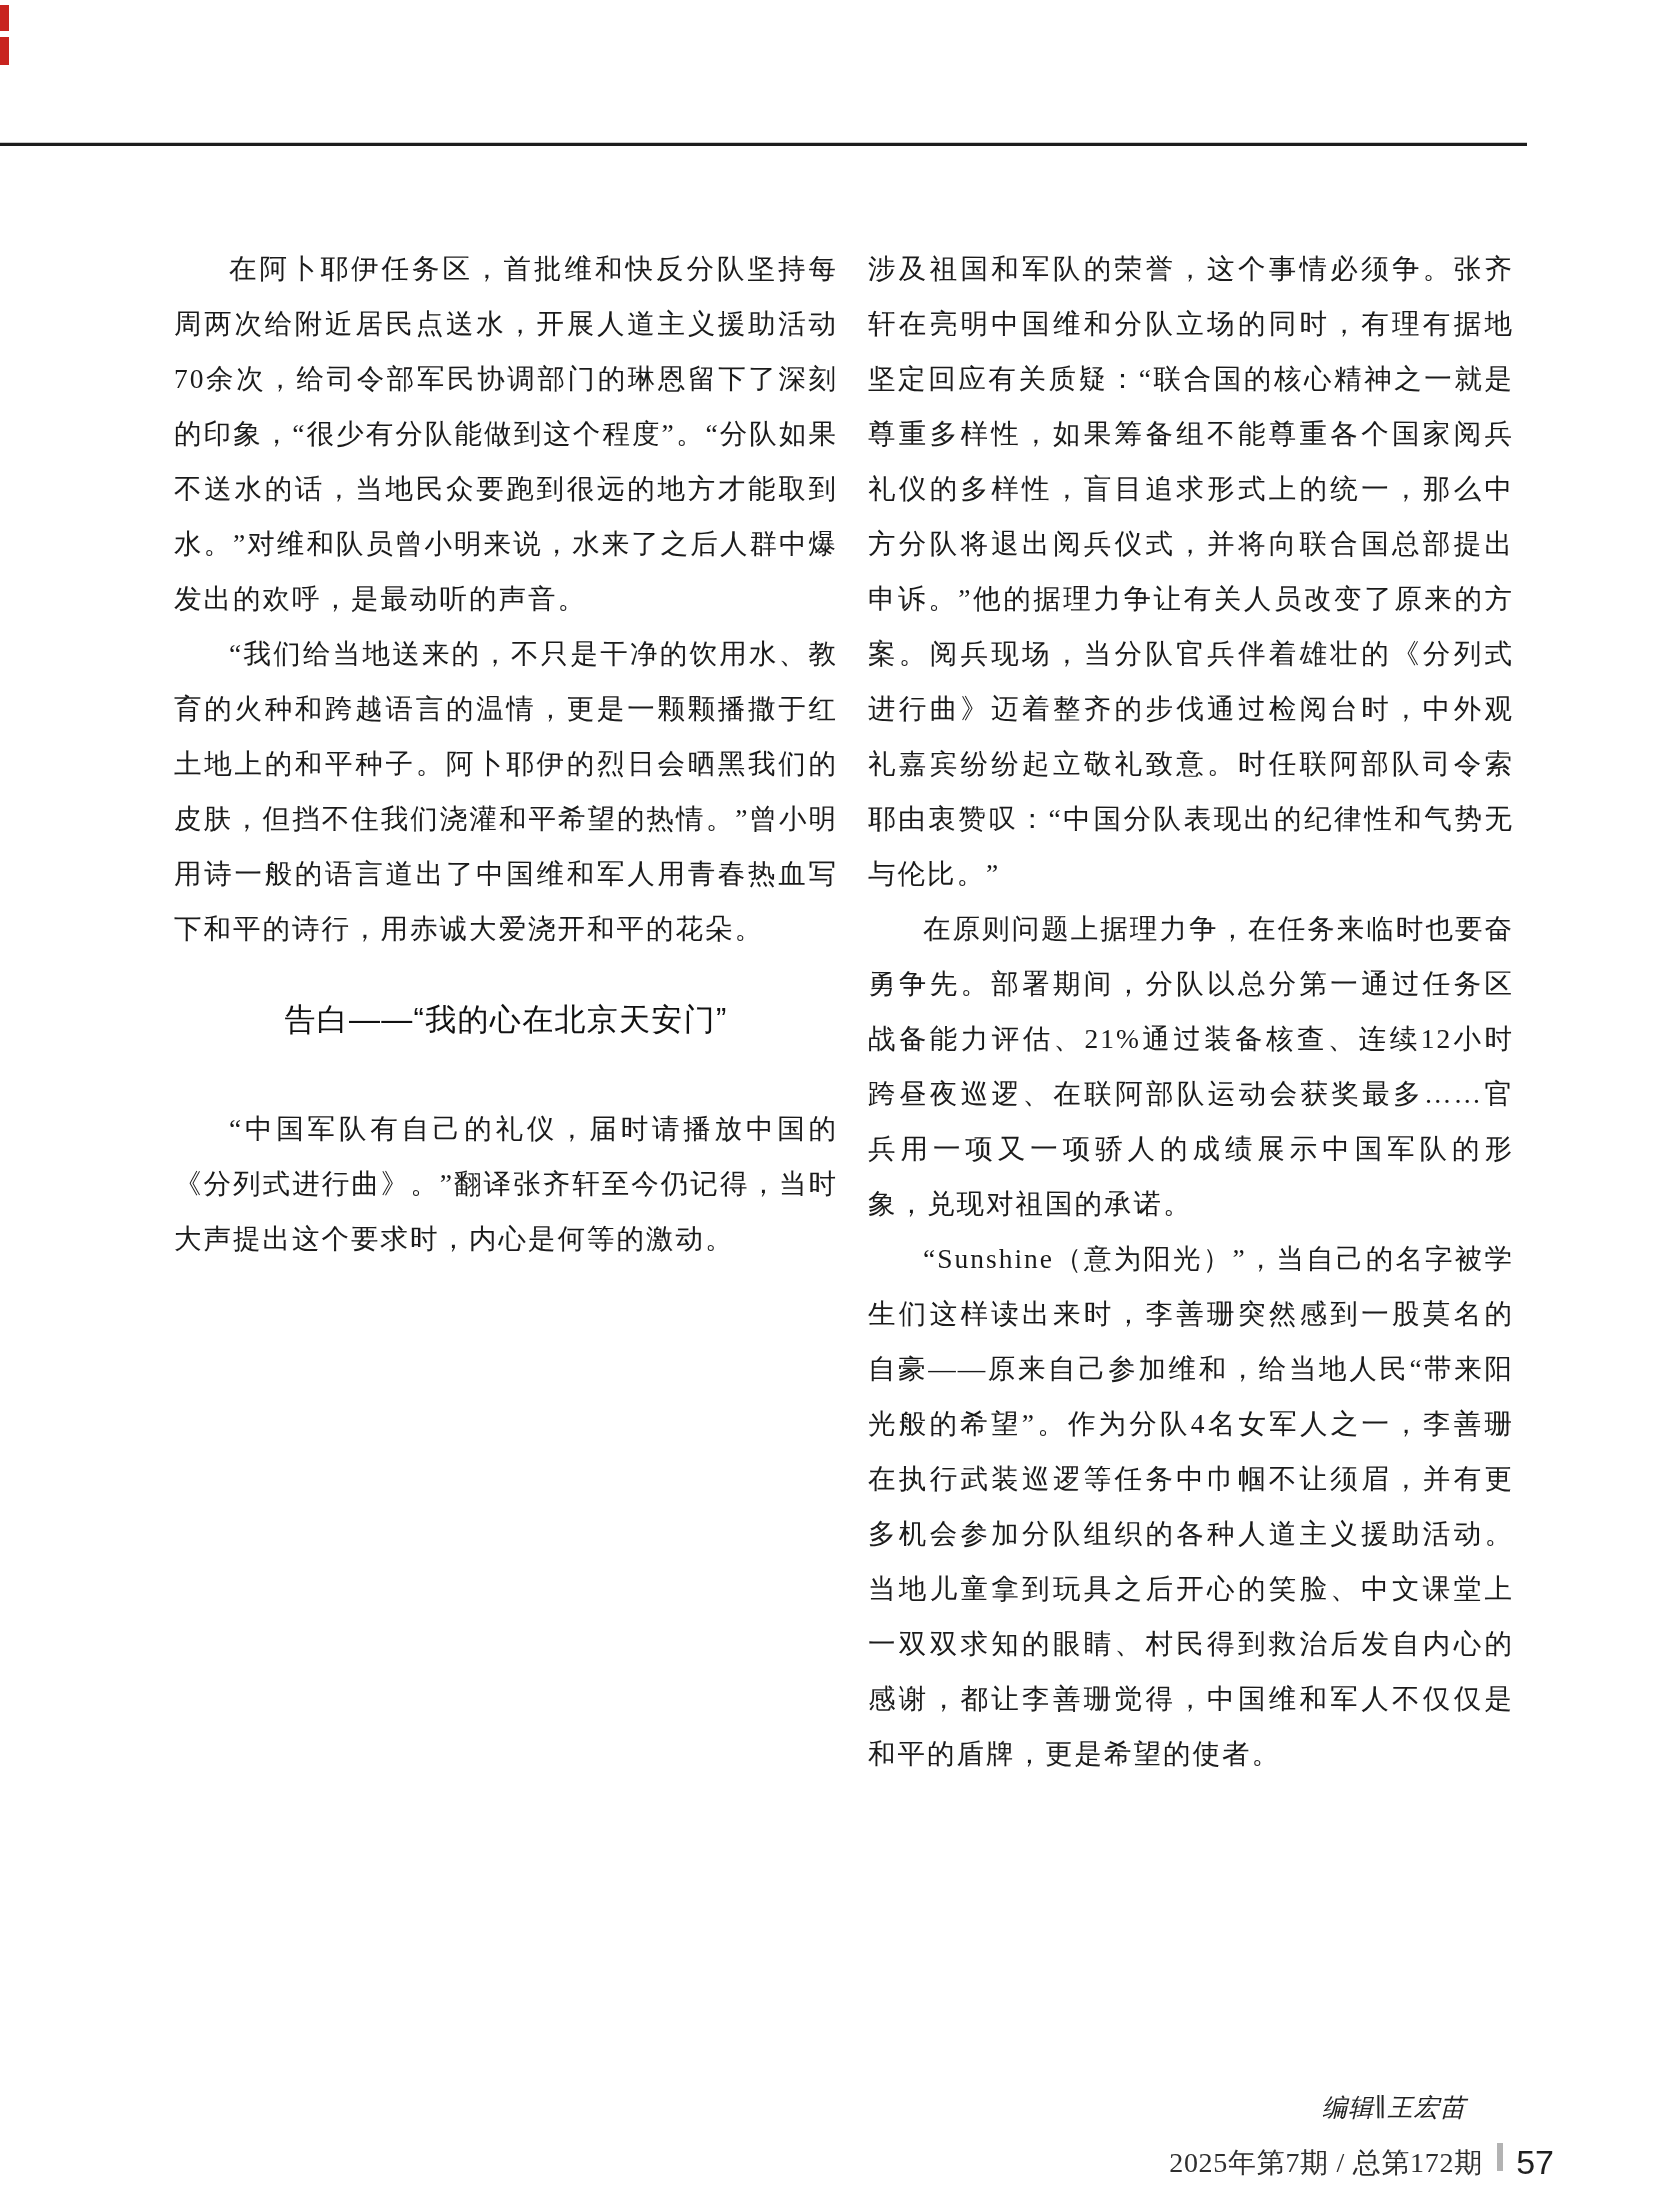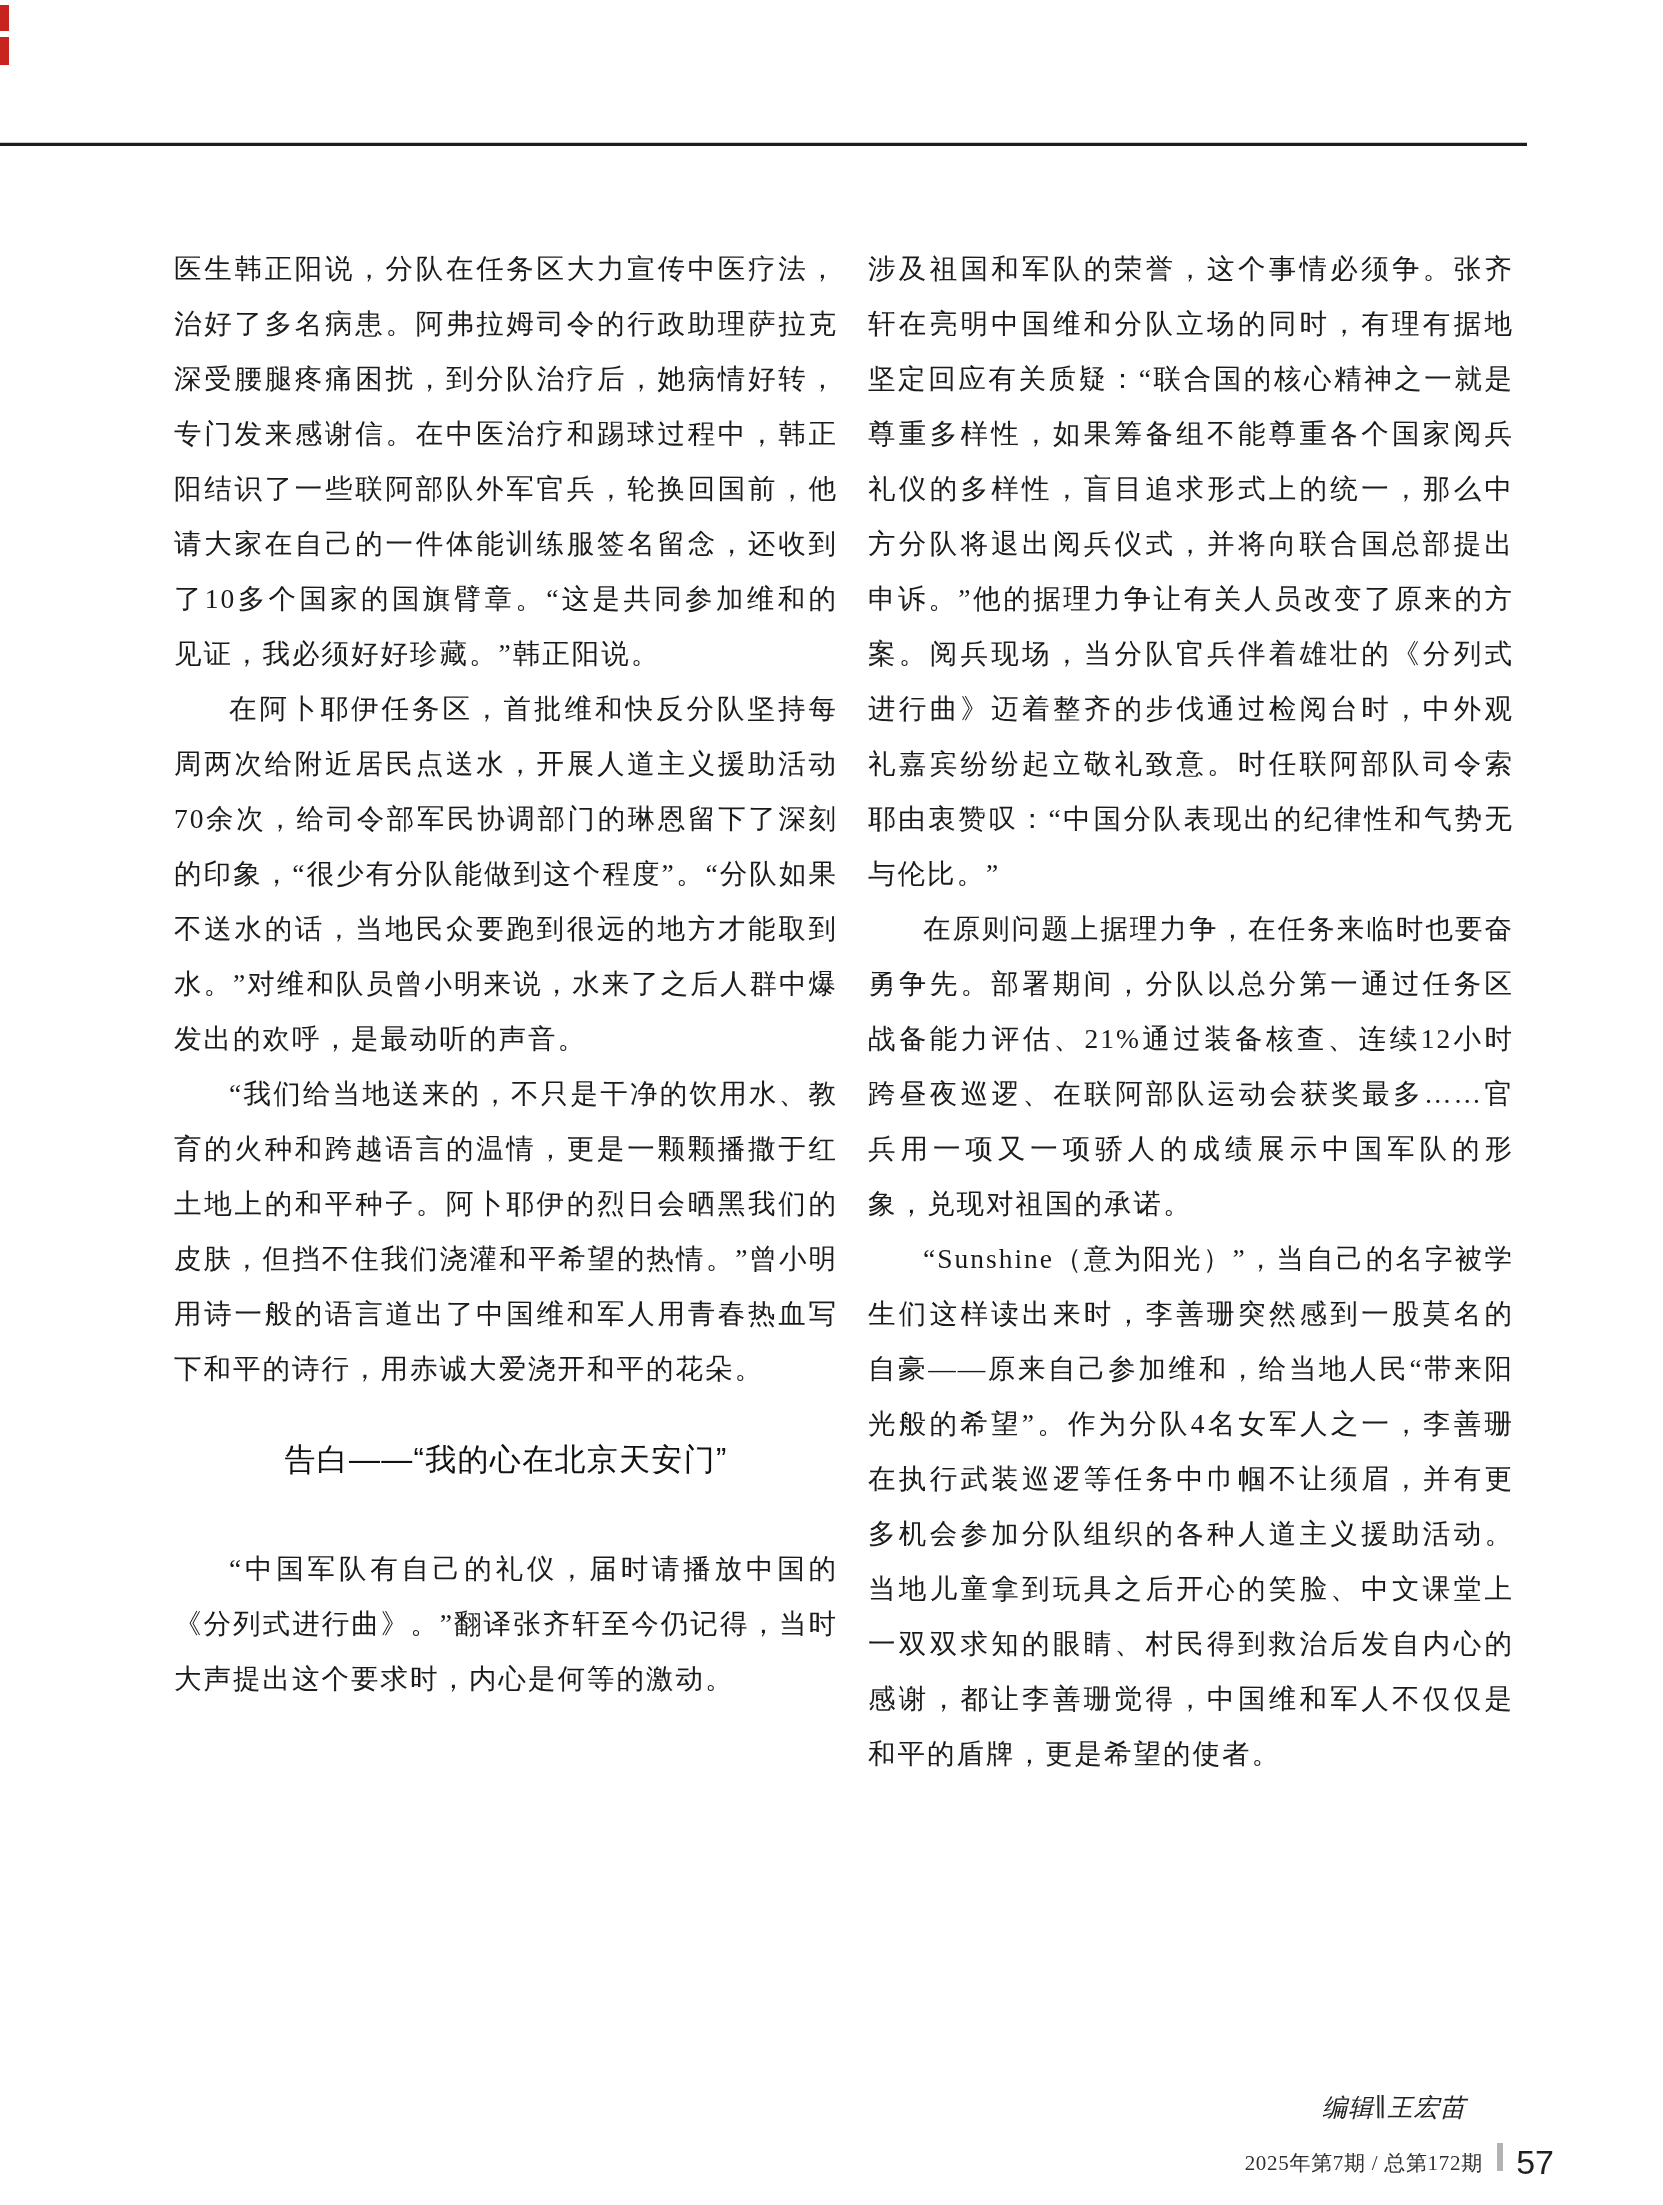--- a/index.html
+++ b/index.html
@@ -69,21 +69,21 @@
     font-size:25px;
     letter-spacing:1.3px;
     color:#222222;
   }
   .page-footer {
     position:absolute; top:2143px; right:110px;
     white-space:nowrap;
     text-align:right;
   }
   .issue-info {
-    font-size:21px;
+    font-size:28px;
     letter-spacing:0.7px;
     color:#2e2e2e;
     vertical-align:middle;
   }
   .footer-bar {
     display:inline-block;
     width:5.9px; height:27.5px;
     margin:0 13px 0 14.4px;
     background:#b3b3b3;
     vertical-align:-5.2px;
@@ -101,21 +101,20 @@
 <div class="page">
 
   <div class="top-rule"></div>
 
   <div class="edge-mark m1"></div>
   <div class="edge-mark m2"></div>
 
   <div class="columns">
 
     <div class="col col-left">
-      <p>医生韩正阳说，分队在任务区大力宣传中医疗法，治好了多名病患。阿弗拉姆司令的行政助理萨拉克深受腰腿疼痛困扰，到分队治疗后，她病情好转，专门发来感谢信。在中医治疗和踢球过程中，韩正阳结识了一些联阿部队外军官兵，轮换回国前，他请大家在自己的一件体能训练服签名留念，还收到了10多个国家的国旗臂章。“这是共同参加维和的见证，我必须好好珍藏。”韩正阳说。</p>
       <p class="indent">在阿卜耶伊任务区，首批维和快反分队坚持每周两次给附近居民点送水，开展人道主义援助活动70余次，给司令部军民协调部门的琳恩留下了深刻的印象，“很少有分队能做到这个程度”。“分队如果不送水的话，当地民众要跑到很远的地方才能取到水。”对维和队员曾小明来说，水来了之后人群中爆发出的欢呼，是最动听的声音。</p>
       <p class="indent">“我们给当地送来的，不只是干净的饮用水、教育的火种和跨越语言的温情，更是一颗颗播撒于红土地上的和平种子。阿卜耶伊的烈日会晒黑我们的皮肤，但挡不住我们浇灌和平希望的热情。”曾小明用诗一般的语言道出了中国维和军人用青春热血写下和平的诗行，用赤诚大爱浇开和平的花朵。</p>
 
       <h2 class="section-heading">告白——“我的心在北京天安门”</h2>
 
       <p class="indent">“中国军队有自己的礼仪，届时请播放中国的《分列式进行曲》。”翻译张齐轩至今仍记得，当时大声提出这个要求时，内心是何等的激动。</p>
     </div>
 
     <div class="col col-right">
       <p>涉及祖国和军队的荣誉，这个事情必须争。张齐轩在亮明中国维和分队立场的同时，有理有据地坚定回应有关质疑：“联合国的核心精神之一就是尊重多样性，如果筹备组不能尊重各个国家阅兵礼仪的多样性，盲目追求形式上的统一，那么中方分队将退出阅兵仪式，并将向联合国总部提出申诉。”他的据理力争让有关人员改变了原来的方案。阅兵现场，当分队官兵伴着雄壮的《分列式进行曲》迈着整齐的步伐通过检阅台时，中外观礼嘉宾纷纷起立敬礼致意。时任联阿部队司令索耶由衷赞叹：“中国分队表现出的纪律性和气势无与伦比。”</p>

